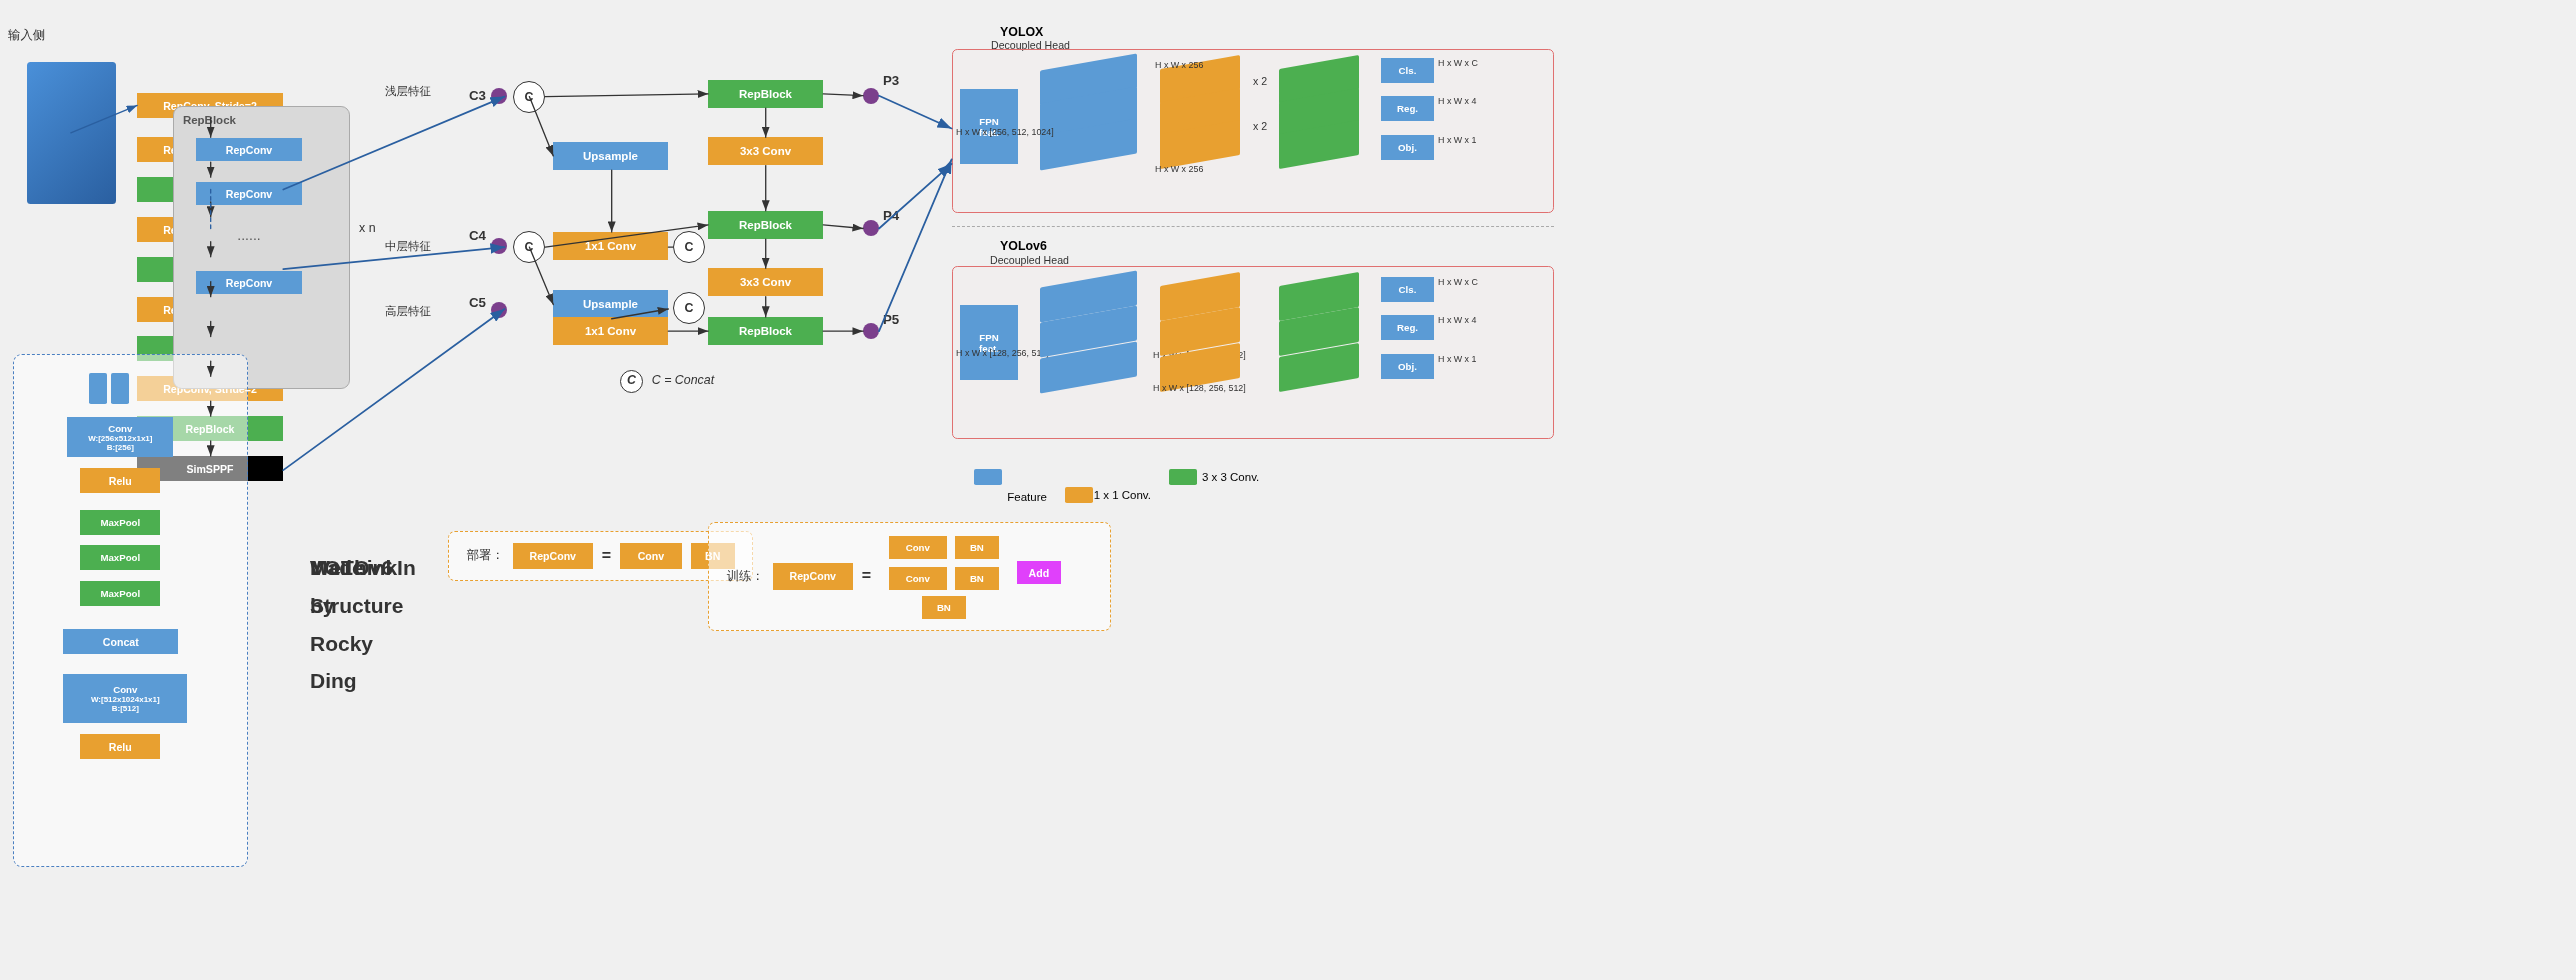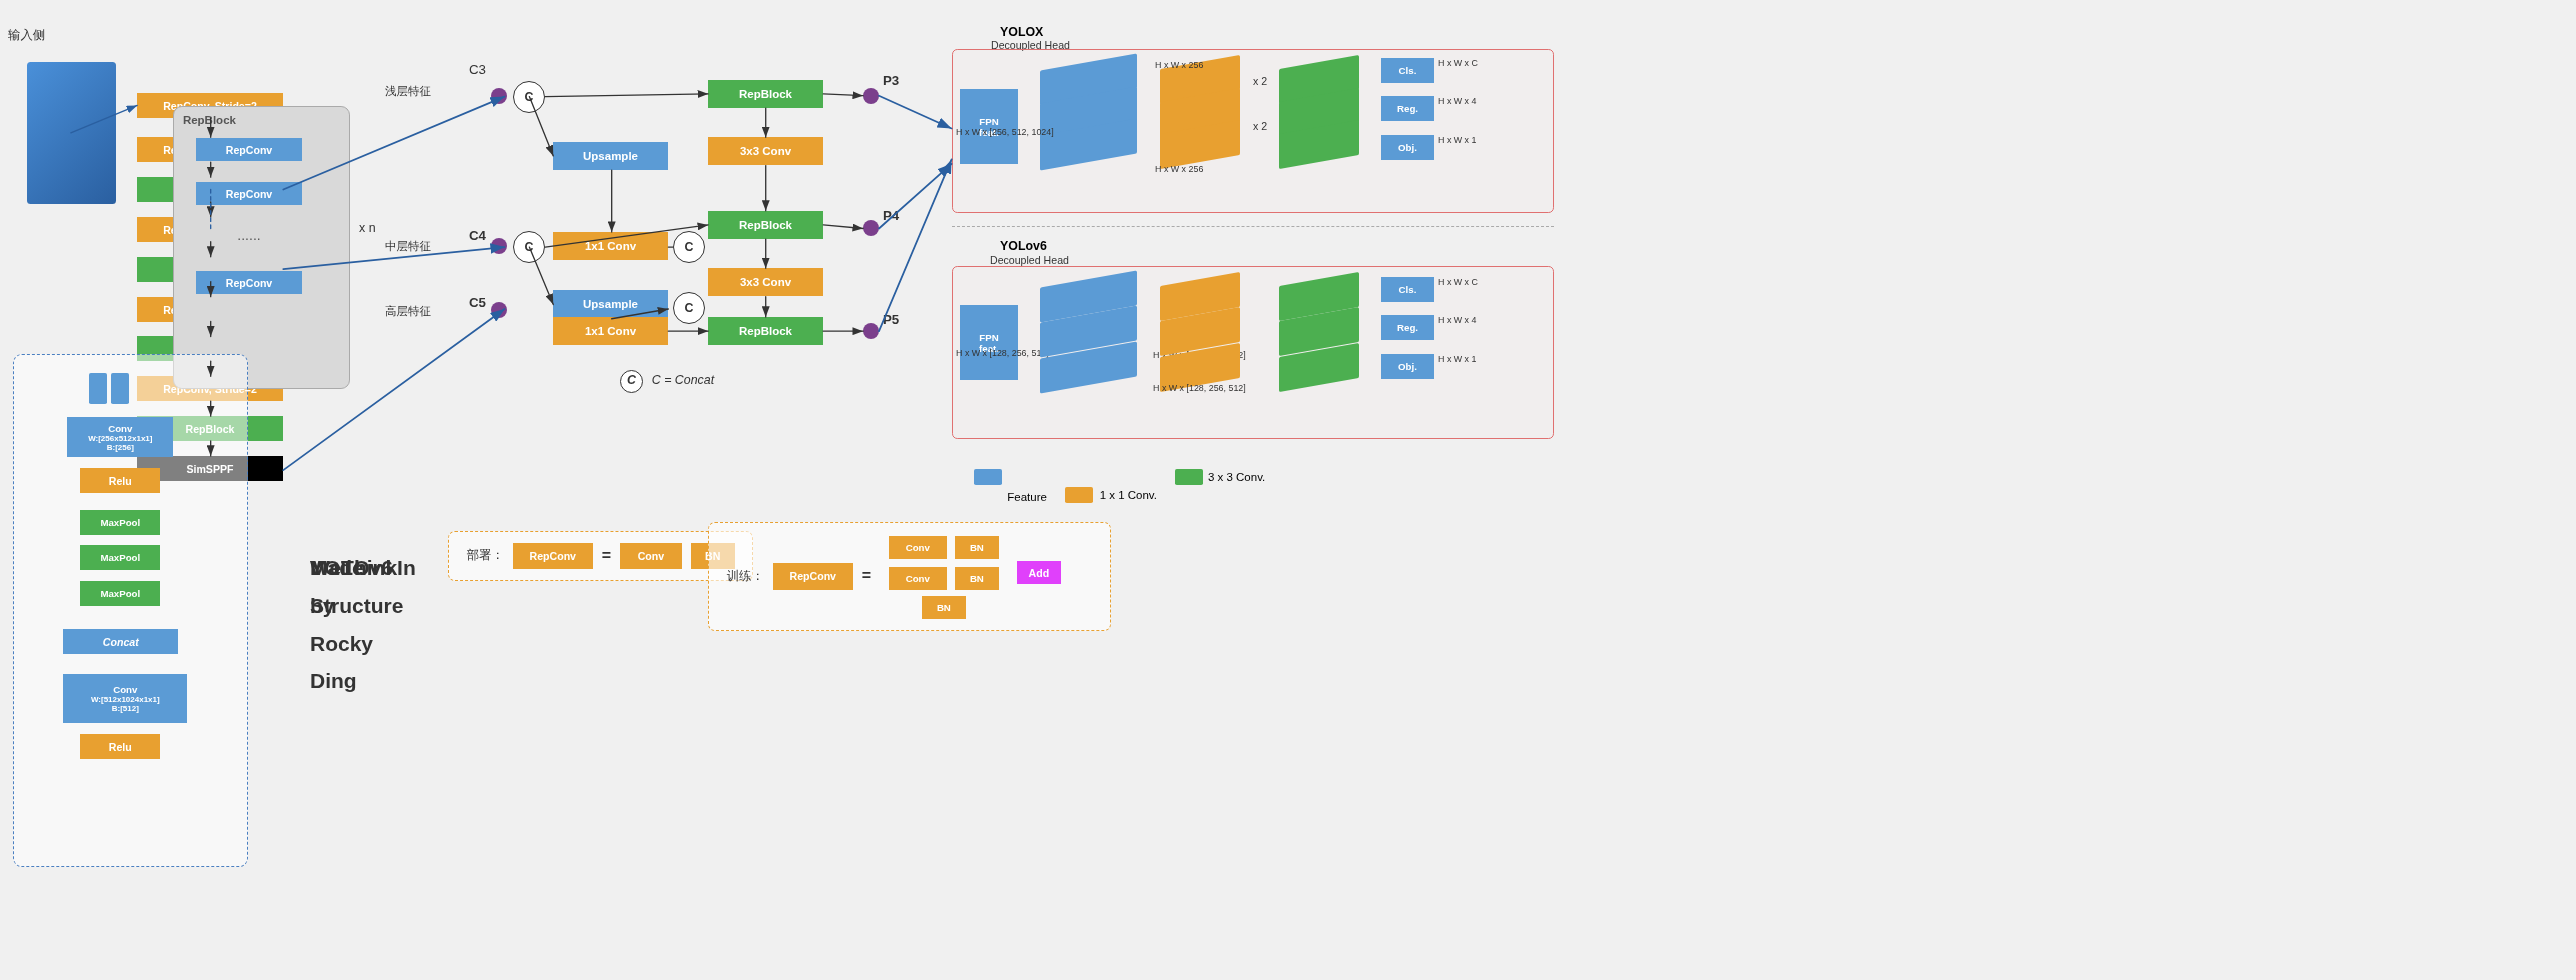--- a/index.html
+++ b/index.html
@@ -166,33 +166,33 @@
       <div style="font-size:8px;">W:[256x512x1x1]</div>
       <div style="font-size:8px;">B:[256]</div>
     </div>
 
     <div class="block repconv-block" style="position:absolute;top:113px;left:66px;width:80px;height:25px;font-size:10.6px;">Relu</div>
 
     <div class="block repblock-block" style="position:absolute;top:155px;left:66px;width:80px;height:25px;font-size:9.7px;">MaxPool</div>
     <div class="block repblock-block" style="position:absolute;top:190px;left:66px;width:80px;height:25px;font-size:9.7px;">MaxPool</div>
     <div class="block repblock-block" style="position:absolute;top:226px;left:66px;width:80px;height:25px;font-size:9.7px;">MaxPool</div>
 
-    <div class="block" style="position:absolute;top:274px;left:49px;width:115px;height:25px;background:#5b9bd5;font-size:10.6px;font-style:italic;">Concat</div>
+    <div class="block" style="position:absolute;top:274px;left:49px;width:115px;height:25px;background:#5b9bd5;font-size:10.6px;">Concat</div>
 
     <div class="block" style="position:absolute;top:319px;left:49px;width:124px;height:49px;background:#5b9bd5;font-size:9.7px;flex-direction:column;">
       <div>Conv</div>
       <div style="font-size:8px;">W:[512x1024x1x1]</div>
       <div style="font-size:8px;">B:[512]</div>
     </div>
 
     <div class="block repconv-block" style="position:absolute;top:379px;left:66px;width:80px;height:25px;font-size:10.6px;">Relu</div>
   </div>
 
   <div style="position:absolute;top:84px;left:385px;font-size:11.5px;color:#333;">浅层特征</div>
-  <div style="position:absolute;top:62px;left:469px;font-size:13.3px;font-weight:normal;color:#333;">C3</div>
+  <div style="position:absolute;top:88px;left:469px;font-size:13.3px;font-weight:bold;color:#333;">C3</div>
 
   <div style="position:absolute;top:239px;left:385px;font-size:11.5px;color:#333;">中层特征</div>
   <div style="position:absolute;top:228px;left:469px;font-size:13.3px;font-weight:bold;color:#333;">C4</div>
 
   <div style="position:absolute;top:304px;left:385px;font-size:11.5px;color:#333;">高层特征</div>
   <div style="position:absolute;top:295px;left:469px;font-size:13.3px;font-weight:bold;color:#333;">C5</div>
 
   <div class="block blue-label-block" style="position:absolute;top:142px;left:553px;width:115px;height:28px;font-size:11.5px;">Upsample</div>
 
   <div class="block orange-block" style="position:absolute;top:232px;left:553px;width:115px;height:28px;font-size:11.5px;">1x1 Conv</div>
@@ -307,21 +307,21 @@
   <div class="block blue-label-block" style="position:absolute;top:315px;left:1381px;width:53px;height:25px;font-size:9.7px;">Reg.</div>
   <div style="position:absolute;top:315px;left:1438px;font-size:8.9px;color:#333;white-space:nowrap;">H x W x 4</div>
   <div class="block blue-label-block" style="position:absolute;top:354px;left:1381px;width:53px;height:25px;font-size:9.7px;">Obj.</div>
   <div style="position:absolute;top:354px;left:1438px;font-size:8.9px;color:#333;white-space:nowrap;">H x W x 1</div>
 
   <div style="position:absolute;top:451px;left:974px;display:flex;align-items:center;gap:17.7px;">
     <div style="display:flex;align-items:center;gap:5.3px;">
       <div style="width:28px;height:16px;background:#5b9bd5;border-radius:1.8px;"></div>
       <span style="font-size:11.5px;margin-top:40px;">Feature</span>
     </div>
-    <div style="display:flex;align-items:center;gap:7px;margin-top:36px;">
+    <div style="display:flex;align-items:center;gap:1px;margin-top:36px;">
       <div style="width:28px;height:16px;background:#e8a030;border-radius:1.8px;"></div>
       <span style="font-size:11.5px;">1 x 1 Conv.</span>
     </div>
     <div style="display:flex;align-items:center;gap:5.3px;">
       <div style="width:28px;height:16px;background:#4caf50;border-radius:1.8px;"></div>
       <span style="font-size:11.5px;">3 x 3 Conv.</span>
     </div>
   </div>
 
   <div style="position:absolute;top:549px;left:310px;">

